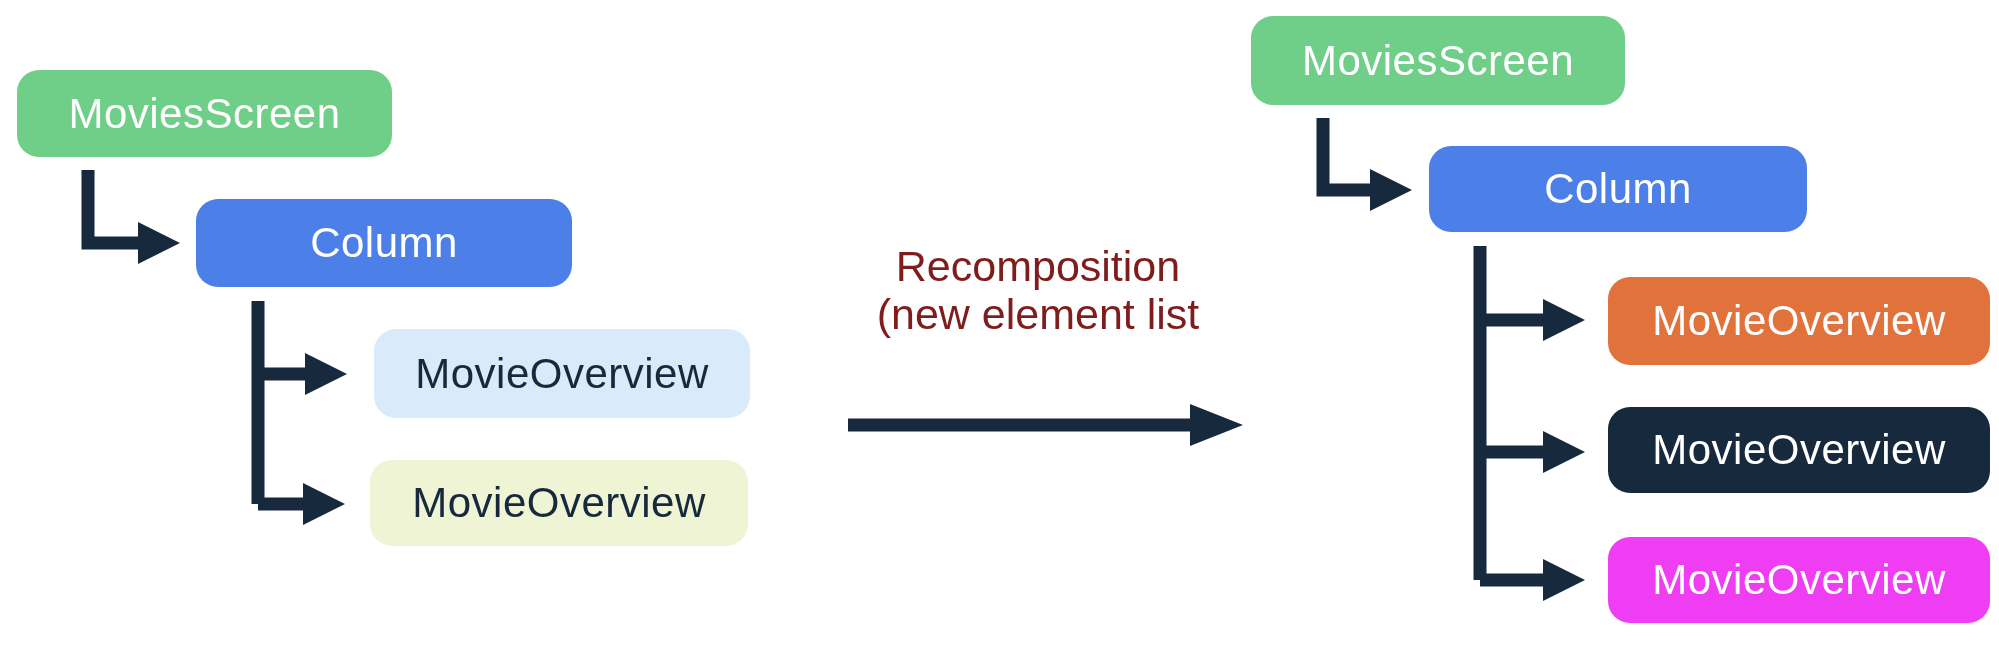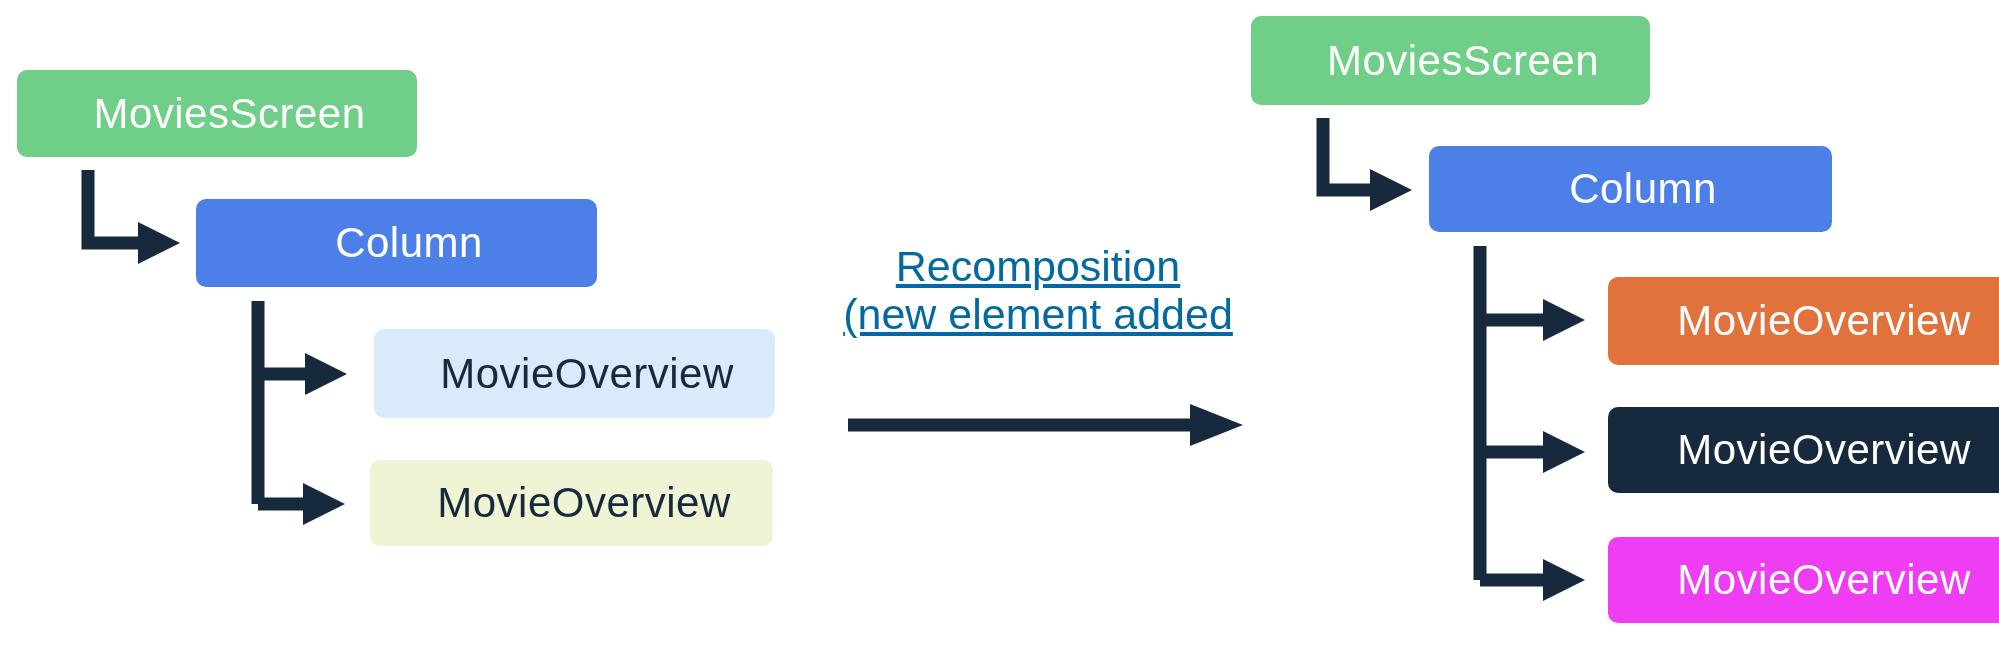--- a/index.html
+++ b/index.html
@@ -23,26 +23,25 @@
     stroke-width: 13;
     stroke-linejoin: miter;
     stroke-linecap: butt;
   }
   .head { fill: #17293c; }
   .node {
     position: absolute;
     display: flex;
     align-items: center;
     justify-content: center;
-    border-radius: 10px;
+    border-radius: 22px;
     font-size: 42px;
     font-weight: 400;
     letter-spacing: 0.5px;
     white-space: nowrap;
-    padding-left: 25px;
   }
   .t-light { color: #ffffff; }
   .t-dark  { color: #17293c; }
 
   
   .l-root   { left: 17px;   top: 70px;  width: 375px; height: 87px; }
   .l-column { left: 196px;  top: 199px; width: 376px; height: 88px; }
   .l-mo1    { left: 374px;  top: 329px; width: 376px; height: 89px; }
   .l-mo2    { left: 370px;  top: 460px; width: 378px; height: 86px; }
 
@@ -94,23 +93,23 @@
     <polygon class="head" points="1543,431 1543,473 1585,452" style="fill: rgb(23, 41, 60);"></polygon>
     <path class="conn" d="M1480 580 L1545 580" style="stroke: rgb(23, 41, 60);"></path>
     <polygon class="head" points="1543,559 1543,601 1585,580" style="fill: rgb(23, 41, 60);"></polygon>
   </svg>
 
   <div class="node t-light l-root" style="background-color: rgb(111, 206, 135);">MoviesScreen</div>
   <div class="node t-light l-column" style="background-color: rgb(76, 128, 232);">Column</div>
   <div class="node t-dark l-mo1" style="background-color: rgb(217, 234, 250);">MovieOverview</div>
   <div class="node t-dark l-mo2" style="background-color: rgb(239, 244, 213);">MovieOverview</div>
 
-  <div class="caption" style="color: #0369a1; text-decoration: underline;">
+  <div class="caption" style="color: #7f1d1d;">
     <span>Recomposition</span>
-    <span>(new element added</span>
+    <span>(new element list</span>
   </div>
 
   <div class="node t-light r-root" style="background-color: rgb(111, 206, 135);">MoviesScreen</div>
   <div class="node t-light r-column" style="background-color: rgb(76, 128, 232);">Column</div>
   <div class="node t-light r-mo1" style="background-color: rgb(226, 114, 60);">MovieOverview</div>
   <div class="node t-light r-mo2" style="background-color: rgb(23, 41, 60);">MovieOverview</div>
   <div class="node t-light r-mo3" style="background-color: rgb(238, 61, 242);">MovieOverview</div>
 
 </div>
 

